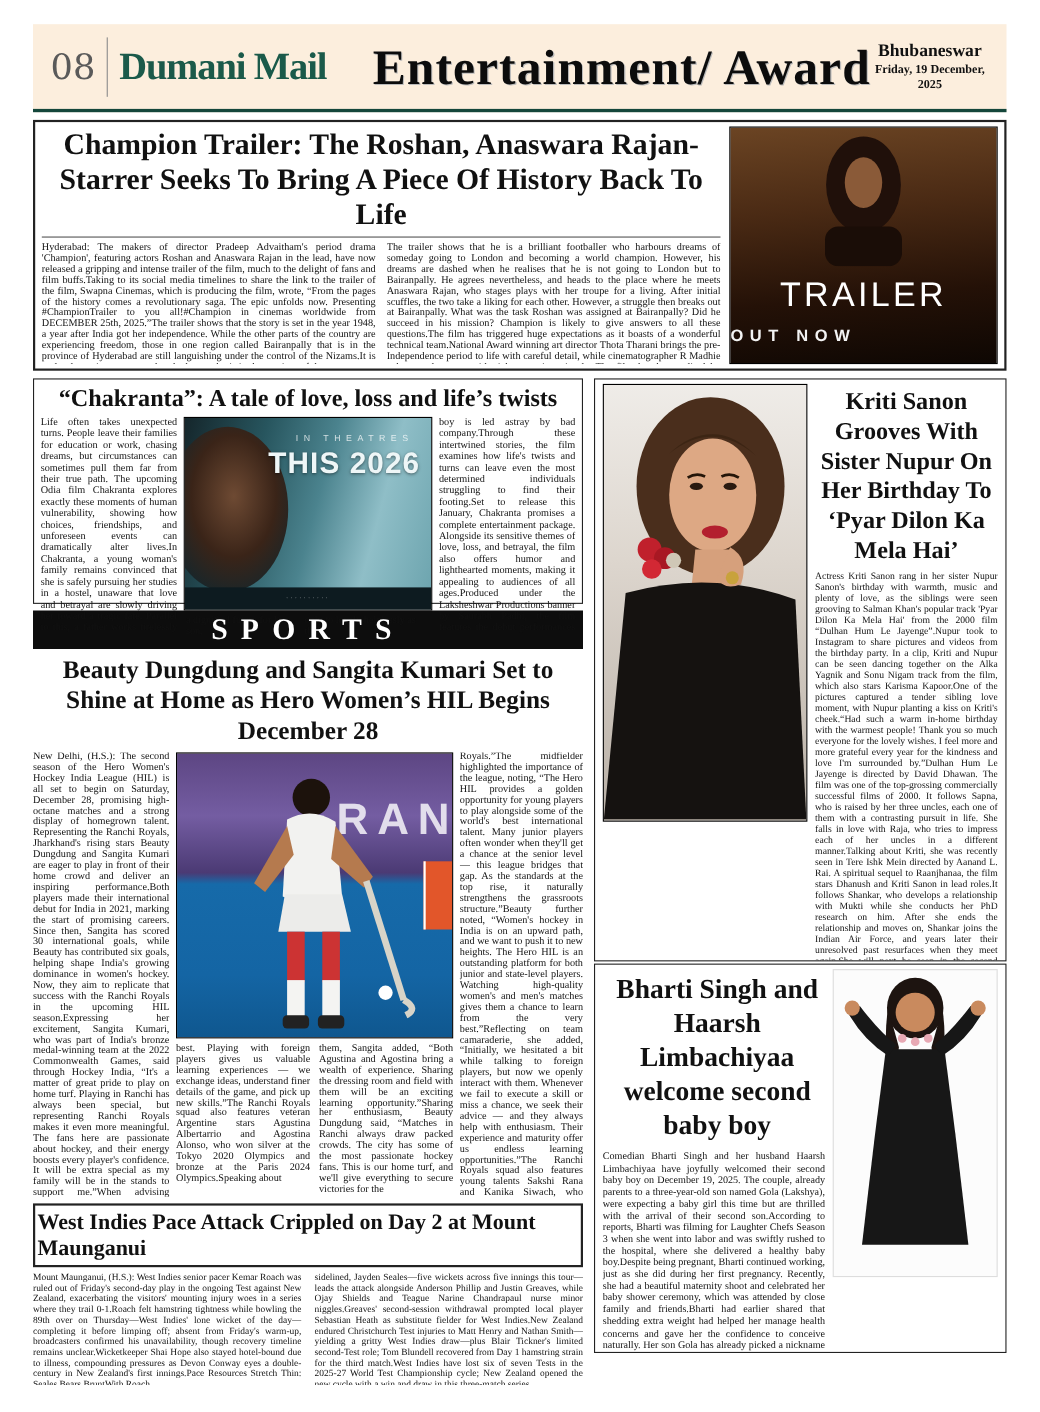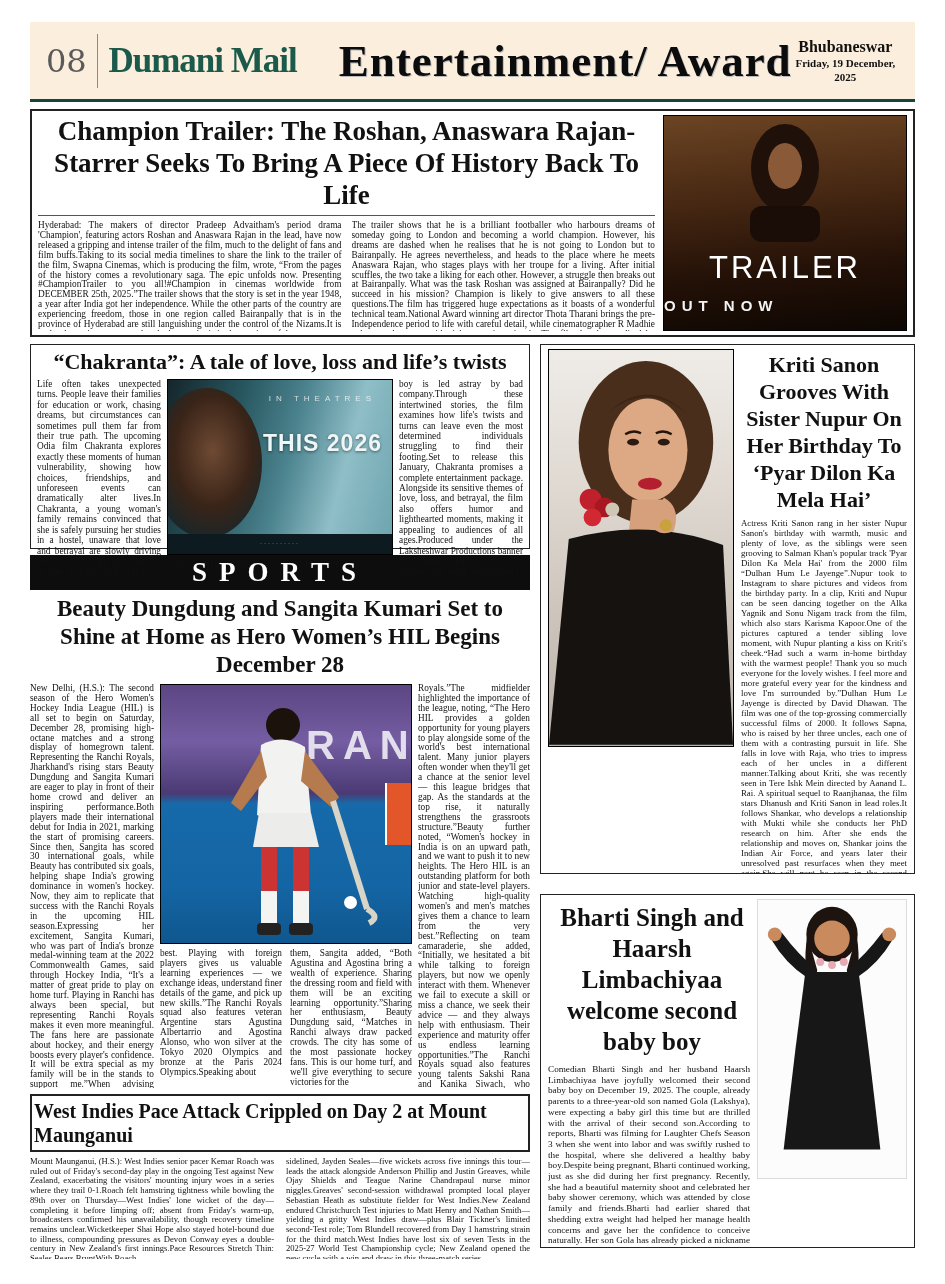--- a/index.html
+++ b/index.html
@@ -50,22 +50,22 @@
   .chak-headline { text-align:center; font-size:22px; line-height:27px; }
   .chak-row { display:flex; gap:6px; margin-top:4px; height:198px; }
   .chak-col { width:124px; flex:none; font-size:9.3px; line-height:10.4px; }
   .chak-fig { flex:1; min-width:0; }
   .chak-poster { height:176px; border:1px solid #000; position:relative; overflow:hidden;
     background:linear-gradient(105deg,#15262b 0%,#27555e 28%,#4b838e 52%,#8fbec7 74%,#6ba3ad 100%); }
   .chak-face { position:absolute; left:-16px; top:8px; width:110px; height:150px;
     background:radial-gradient(ellipse at 55% 42%, #6e4a33 0%, #3a2418 45%, #16262b 78%); border-radius:50%; }
   .chak-kicker { position:absolute; top:14px; right:16px; font-size:8px; letter-spacing:5px; color:rgba(255,255,255,.75);
     font-family:"Liberation Sans", sans-serif; }
-  .chak-title { position:absolute; top:26px; right:10px; font-size:23px; font-weight:bold; color:#eef6f7;
-    font-family:"Liberation Sans", sans-serif; letter-spacing:1px; text-shadow:0 1px 3px rgba(0,0,0,.5);margin-top:24px; }
+  .chak-title { position:absolute; top:26px; right:10px; font-size:27px; font-weight:bold; color:#eef6f7;
+    font-family:"Liberation Sans", sans-serif; letter-spacing:1px; text-shadow:0 1px 3px rgba(0,0,0,.5); }
   .chak-band { position:absolute; bottom:0; left:0; width:100%; height:20px; background:#0d1b20;
     color:rgba(255,255,255,.5); font-size:6px; letter-spacing:2px; text-align:center; line-height:20px; overflow:hidden; }
   .chak-caption { display:flex; justify-content:space-between; font-size:9.3px; margin-top:4px; padding:0 2px; }
 
   
   .sports-banner { background:#0d0d0d; color:#fff; text-align:center; font-size:27px; letter-spacing:12px;
     font-weight:bold; height:35px; line-height:35px; margin-top:6px; }
 
   
   .hockey { margin-top:5px; }
@@ -91,21 +91,21 @@
   .wi-col { flex:1; font-size:8.6px; line-height:9.7px; }
 
   
   .kriti { height:530px; padding:4px 7px; border-width:1.5px; overflow:hidden; }
   .kriti-photo { float:left; width:186px; height:398px; margin:0 7px 4px 0; border:1px solid #000;
     position:relative; overflow:hidden; background:linear-gradient(180deg,#efece8 0%,#ddd6ce 40%,#b9b0a6 100%); }
   .kriti-headline { font-size:22px; line-height:27px; text-align:center; padding:2px 0 5px; }
   .kriti-body { font-size:8.8px; line-height:10px; }
 
   
-  .bharti { height:354px; margin-top:20px; padding:4px 7px; border-width:1.5px; overflow:hidden; }
+  .bharti { height:354px; margin-top:2px; padding:4px 7px; border-width:1.5px; overflow:hidden; }
   .bharti-photo { float:right; width:150px; height:280px; margin:0 0 4px 7px; background:#fcfcfc; border:1px solid #ddd; }
   .bharti-headline { font-size:25px; line-height:31px; text-align:center; padding:3px 6px 7px; }
   .bharti-body { font-size:9.2px; line-height:10.7px; }
 </style>
 </head>
 <body>
 
 <div class="page">
 
   <header class="masthead">

